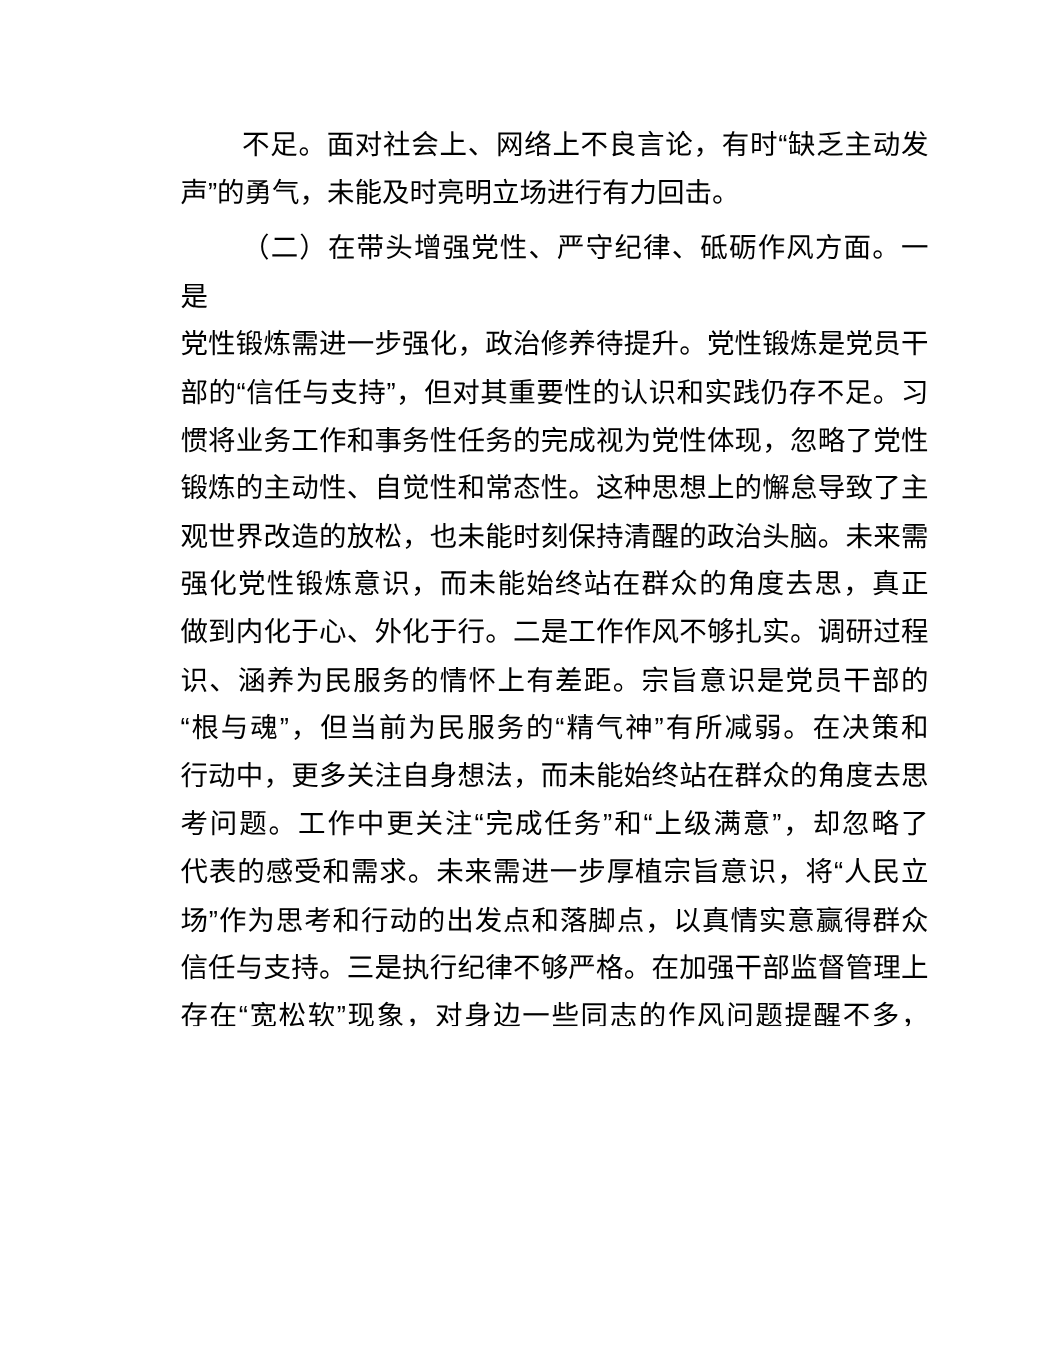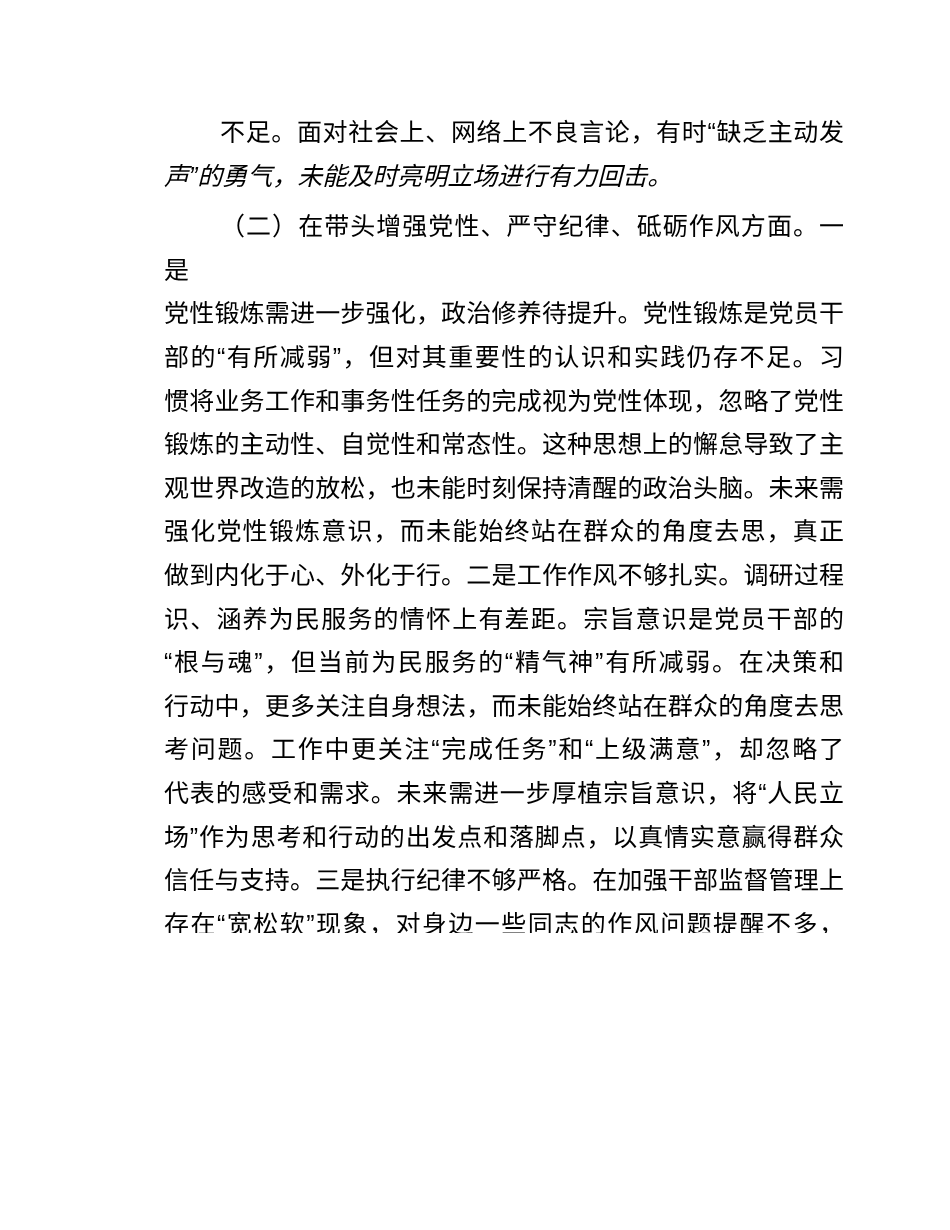--- a/index.html
+++ b/index.html
@@ -31,39 +31,38 @@
     margin: 0 0 7px 0;
   }
   .line {
     text-align: justify;
     text-align-last: justify;
     text-justify: inter-character;
     white-space: normal;
   }
   .line.last {
     text-align-last: left;
-    font-style: italic;
   }
   .line.first {
     text-indent: 56px;
   }
 </style>
 </head>
 <body>
 
 <div class="page">
   <div class="doc-body">
       <div class="para">
         <div class="line first">不足。面对社会上、网络上不良言论，有时“缺乏主动发</div>
         <div class="line last">声”的勇气，未能及时亮明立场进行有力回击。</div>
       </div>
       <div class="para">
         <div class="line first">（二）在带头增强党性、严守纪律、砥砺作风方面。一是</div>
         <div class="line">党性锻炼需进一步强化，政治修养待提升。党性锻炼是党员干</div>
-        <div class="line">部的“有所减弱”，但对其重要性的认识和实践仍存不足。习</div>
+        <div class="line">部的“信任与支持”，但对其重要性的认识和实践仍存不足。习</div>
         <div class="line">惯将业务工作和事务性任务的完成视为党性体现，忽略了党性</div>
         <div class="line">锻炼的主动性、自觉性和常态性。这种思想上的懈怠导致了主</div>
         <div class="line">观世界改造的放松，也未能时刻保持清醒的政治头脑。未来需</div>
         <div class="line">强化党性锻炼意识，而未能始终站在群众的角度去思，真正</div>
         <div class="line">做到内化于心、外化于行。二是工作作风不够扎实。调研过程</div>
         <div class="line">识、涵养为民服务的情怀上有差距。宗旨意识是党员干部的</div>
         <div class="line">“根与魂”，但当前为民服务的“精气神”有所减弱。在决策和</div>
         <div class="line">行动中，更多关注自身想法，而未能始终站在群众的角度去思</div>
         <div class="line">考问题。工作中更关注“完成任务”和“上级满意”，却忽略了</div>
         <div class="line">代表的感受和需求。未来需进一步厚植宗旨意识，将“人民立</div>

